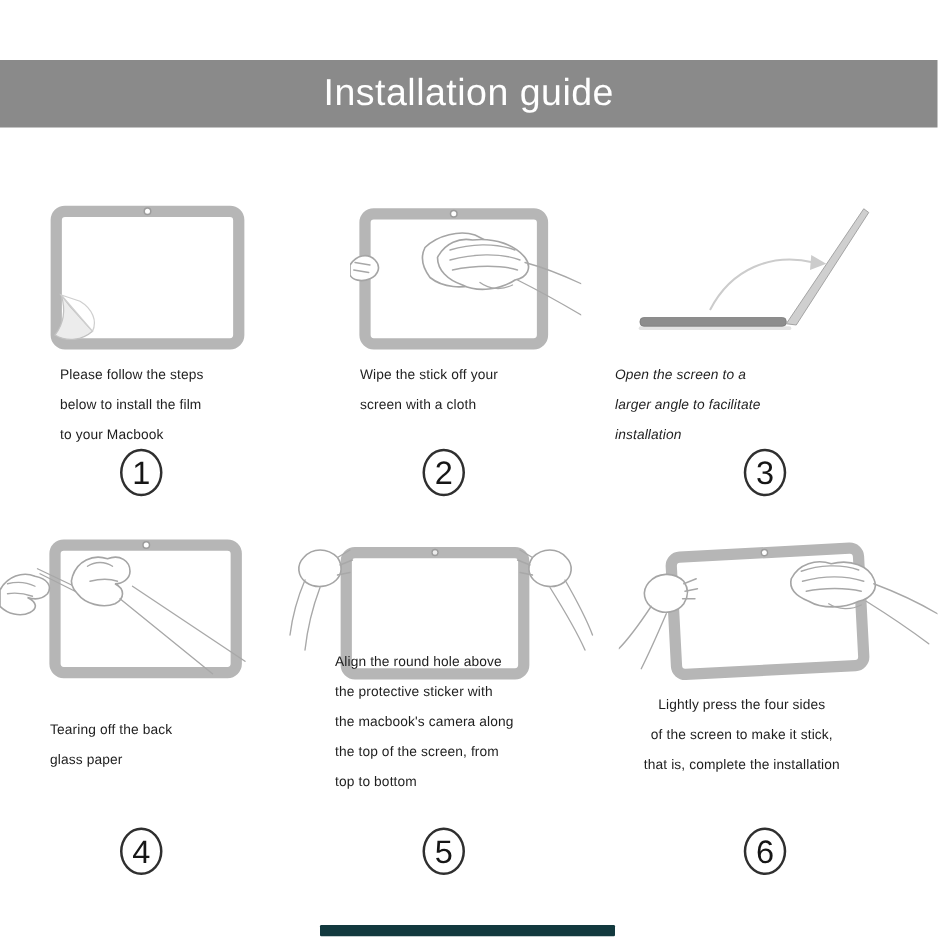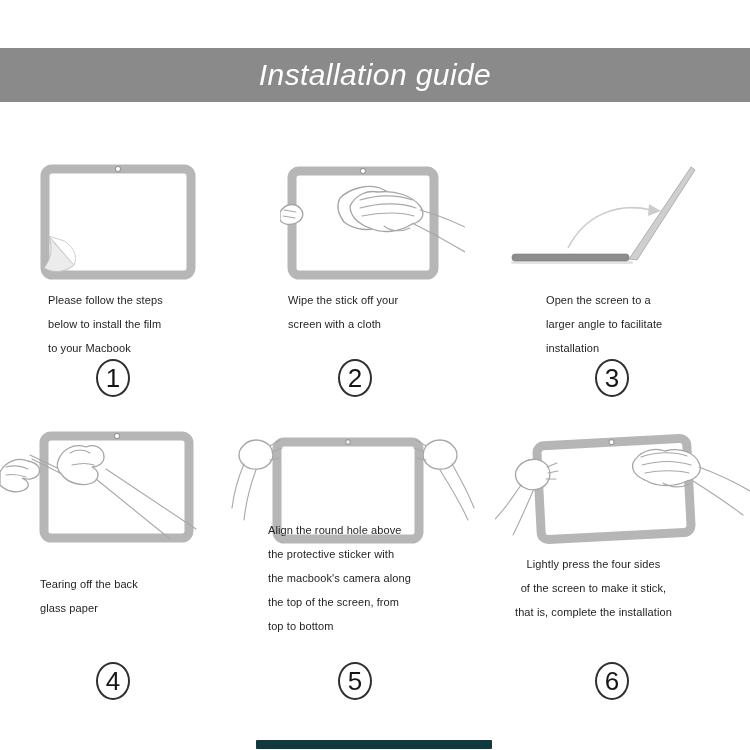--- a/index.html
+++ b/index.html
@@ -4,21 +4,21 @@
 <style>
   html,body { margin:0; padding:0; }
   body {
     width:750px; height:750px; position:relative; background:#ffffff;
     font-family:"Liberation Sans","DejaVu Sans",sans-serif; overflow:hidden;
   }
   .banner {
     position:absolute; left:0; top:48px; width:750px; height:54px;
     background:#8a8a8a; display:flex; align-items:center; justify-content:center;
   }
-  .banner-title { color:#ffffff; font-size:30px; letter-spacing:0.4px;font-style:italic; }
+  .banner-title { color:#ffffff; font-size:30px; letter-spacing:0.4px; }
   .illus { position:absolute; }
   .caption {
     position:absolute; font-size:11px; line-height:24px; color:#1e1e1e;
     white-space:pre-line; letter-spacing:0.1px;
   }
   .badge {
     position:absolute; width:34px; height:38px; box-sizing:border-box;
     border:2px solid #2f2f2f; border-radius:50%;
     display:flex; align-items:center; justify-content:center;
     font-size:26px; color:#161616;
@@ -80,21 +80,21 @@
 
 <svg class="illus" style="left:505px;top:160px;" width="200" height="114" viewBox="0 0 200 114">
   <rect x="6" y="101" width="122" height="3" rx="1.5" fill="#e3e3e3"></rect>
   <rect x="7" y="94" width="117" height="7" rx="3" fill="#8d8d8d" stroke="#787878" stroke-width="0.6"></rect>
   <polygon points="124,99 186,7 190,10 132,100" fill="#cfcfcf" stroke="#9a9a9a" stroke-width="0.7"></polygon>
   <g>
     <path d="M 63 88 C 80 55 112 42 146 50" fill="none" stroke="#cccccc" stroke-width="1.6"></path>
     <polygon points="144,44 156,51 143,56" fill="#cccccc"></polygon>
   </g>
 </svg>
-<div class="caption" style="left:546px;top:288px;">Open the screen to a
+<div class="caption" style="left:492px;top:288px;font-style:italic;">Open the screen to a
 larger angle to facilitate
 installation</div>
 <div class="badge" style="left:595px;top:359px;">
   <span>3</span>
 </div>
 
 <svg class="illus" style="left:0px;top:425px;" width="250" height="128" viewBox="0 0 250 128">
   <rect x="44" y="11" width="145" height="102" rx="7" fill="#ffffff" stroke="#b6b6b6" stroke-width="9"></rect>
   <circle cx="117" cy="11" r="2.6" fill="#ffffff" stroke="#9c9c9c" stroke-width="1.2"></circle>
   <g>

